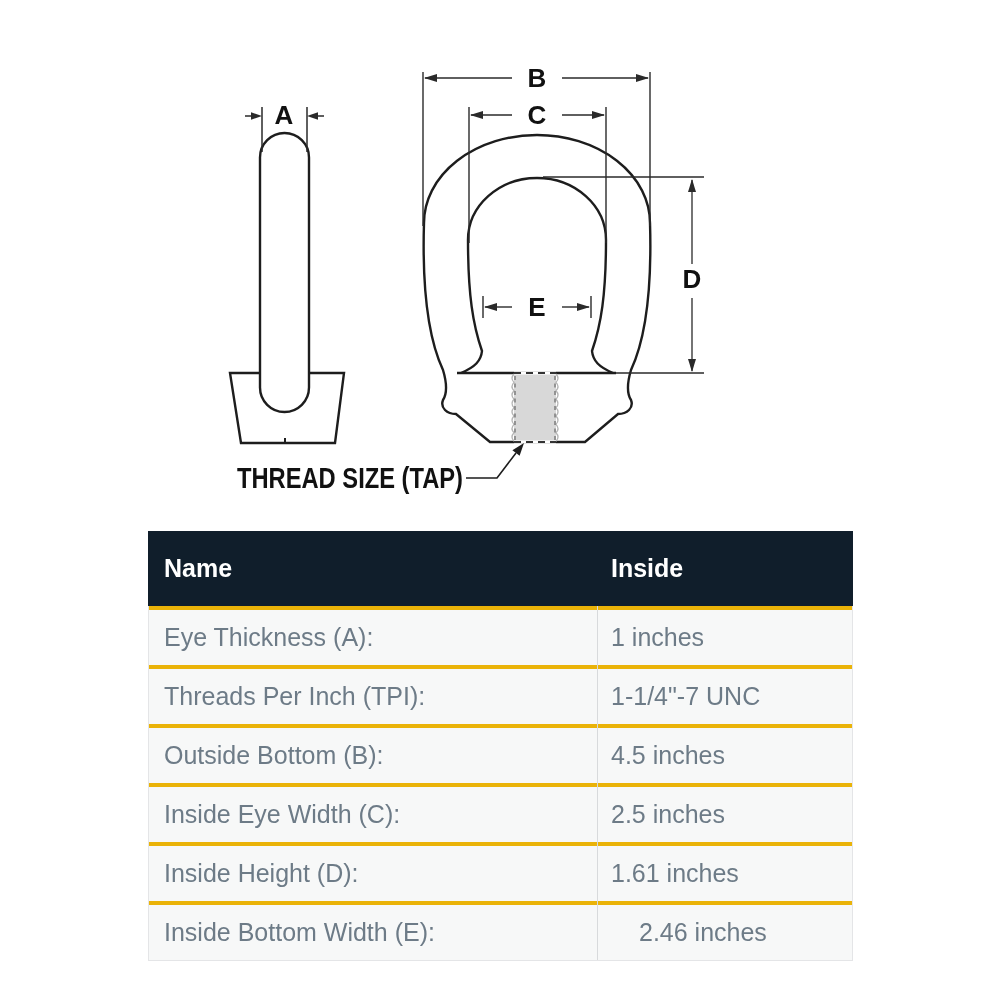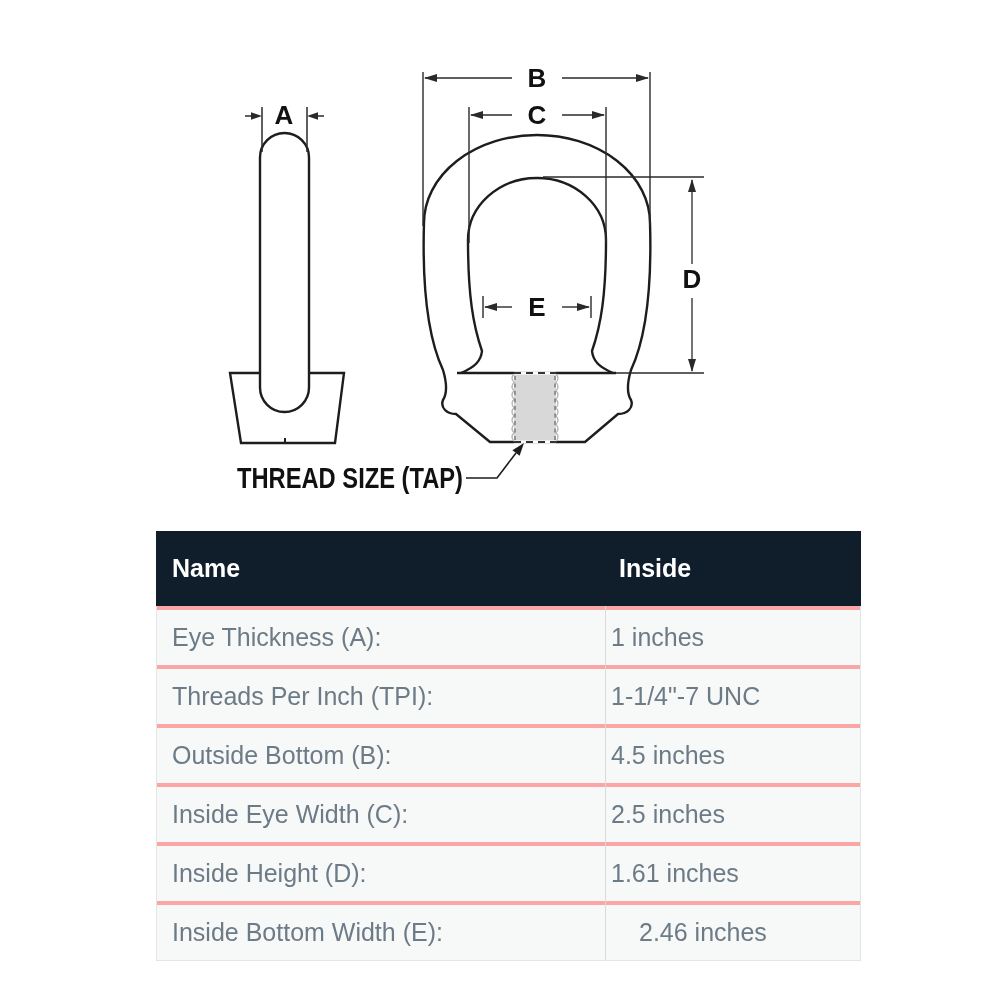--- a/index.html
+++ b/index.html
@@ -2,33 +2,33 @@
 <html><head>
 <meta charset="utf-8">
 <style>
   html,body{margin:0;padding:0;background:#fff;}
   #page{position:relative;width:1000px;height:1000px;background:#ffffff;overflow:hidden;
         font-family:"Liberation Sans", sans-serif;}
   #diagram{position:absolute;left:0;top:0;}
   .dim-label{font-family:"Liberation Sans", sans-serif;font-weight:bold;font-size:26px;fill:#111;}
   .thread-label{font-family:"Liberation Sans", sans-serif;font-weight:bold;font-size:29px;fill:#111;}
 
-  #spec-table{position:absolute;left:148px;top:531px;width:705px;margin-left:8px;}
+  #spec-table{position:absolute;left:148px;top:531px;width:705px;}
   #spec-header{height:75px;background:#101e2b;display:flex;align-items:center;
                color:#ffffff;font-size:25px;font-weight:bold;box-sizing:border-box;}
   .hdr-name{width:449px;padding-left:16px;box-sizing:border-box;}
   .hdr-value{flex:1;padding-left:14px;box-sizing:border-box;}
-  #spec-body{position:relative;background:#fca5a5;border:1px solid #e4e5e7;border-top:none;
+  #spec-body{position:relative;background:#eab308;border:1px solid #e4e5e7;border-top:none;
              box-sizing:border-box;padding-top:4px;}
   .col-divider{position:absolute;left:448px;top:0;bottom:0;width:1px;background:#d8dadc;z-index:2;}
   .spec-row{display:flex;height:55px;margin:0 0 4px 0;background:#f7f8f8;align-items:center;
             color:#6d7b87;font-size:25px;}
   .spec-row:last-child{margin-bottom:0;gap:28px;}
   .cell-name{width:448px;padding-left:15px;box-sizing:border-box;}
-  .cell-value{flex:1;padding-left:6px;box-sizing:border-box;}
+  .cell-value{flex:1;padding-left:14px;box-sizing:border-box;}
 </style>
 </head>
 <body>
 
 <div id="page">
 
   <svg id="diagram" width="1000" height="510" viewBox="0 0 1000 510">
 
     <g>
       <path d="M 230 373 L 344 373 L 335 443 L 241 443 Z" fill="#ffffff" stroke="#1d1d1d" stroke-width="2.4"></path>

